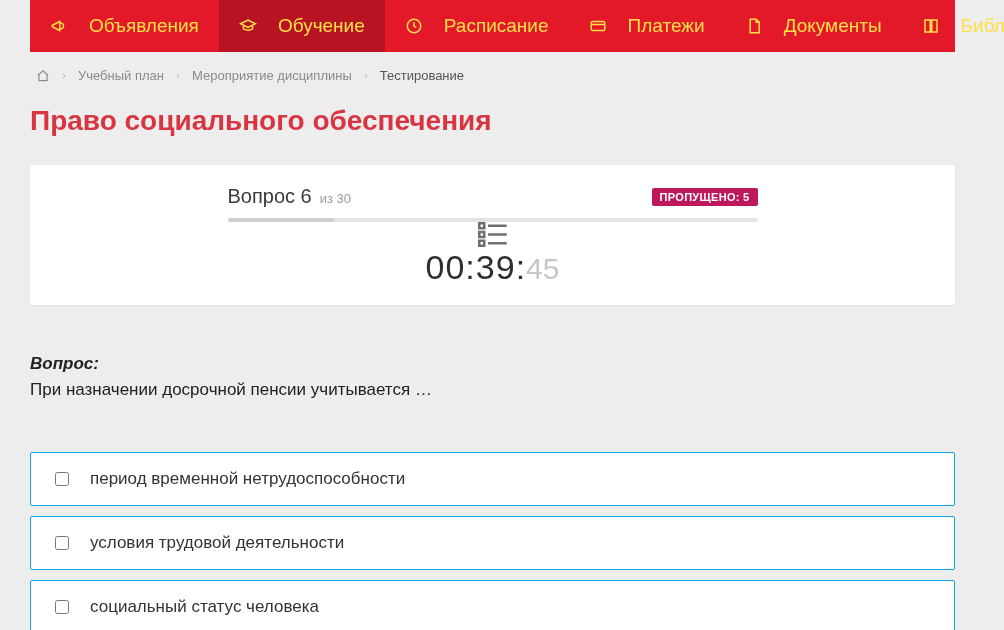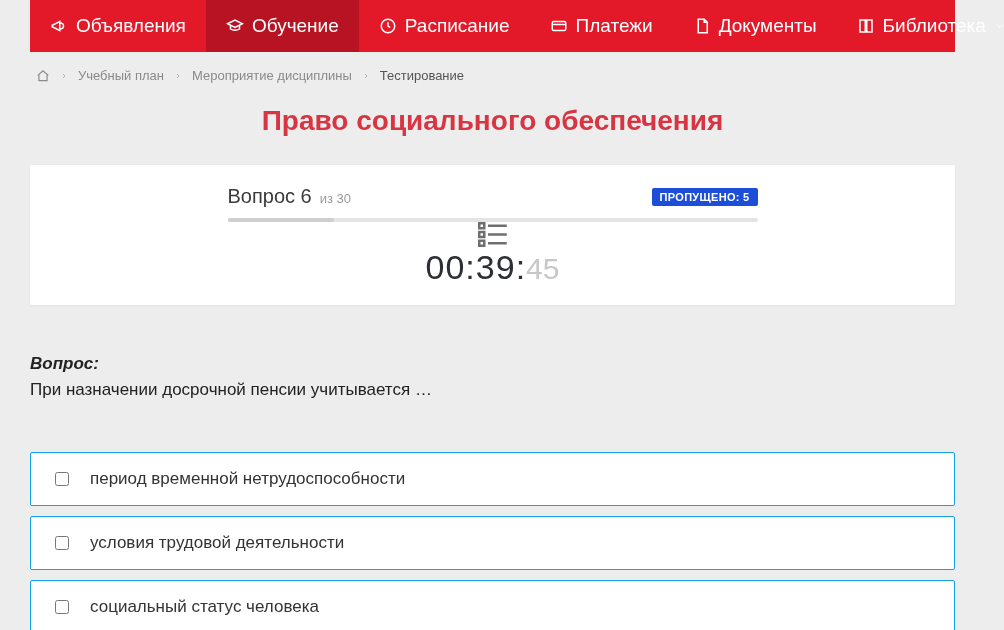--- a/index.html
+++ b/index.html
@@ -26,23 +26,23 @@
   
   .topnav {
     display: flex;
     background: #e3192a;
     height: 52px;
     border-radius: 0;
   }
   .nav-item {
     display: flex;
     align-items: center;
-    gap: 8px;
+    gap: 21px;
     padding: 0 20px;
-    color: #ffffff;
+    color: #fde047;
     font-size: 19px;
     font-weight: 500;
     cursor: pointer;
     white-space: nowrap;
   }
   .nav-item.active {
     background: #b81323;
   }
   .nav-item .icon {
     display: inline-flex;
@@ -67,21 +67,21 @@
     width: 8px; height: 8px;
     display: inline-flex;
   }
   .breadcrumbs .home-ic {
     width: 14px; height: 14px;
     display: inline-flex;
   }
 
   
   .page-title {
-    text-align: center;
+    text-align: left;
     color: #d83543;
     font-weight: 600;
     font-size: 28px;
     margin: 10px 0 28px 0;
   }
 
   
   .status-card {
     background: #fff;
     border-radius: 2px;
@@ -89,21 +89,21 @@
     display: flex;
     align-items: center;
     box-shadow: 0 1px 2px rgba(0,0,0,0.05);
     flex-direction: column;
   }
   .status-left { flex: 0 0 auto; width: 530px; }
   .qline { display: flex; align-items: baseline; gap: 8px; }
   .qline .qmain { font-size: 20px; color: #3a3a3a; font-weight: 500;}
   .qline .qtotal { font-size: 13px; color: #9a9a9a; }
   .skip-badge {
-    background: #1d4ed8;
+    background: #be185d;
     color: #fff;
     font-size: 11px;
     font-weight: 600;
     padding: 3px 8px;
     border-radius: 2px;
     letter-spacing: 0.3px;
   }
   .qrow {
     display: flex;
     align-items: center;

